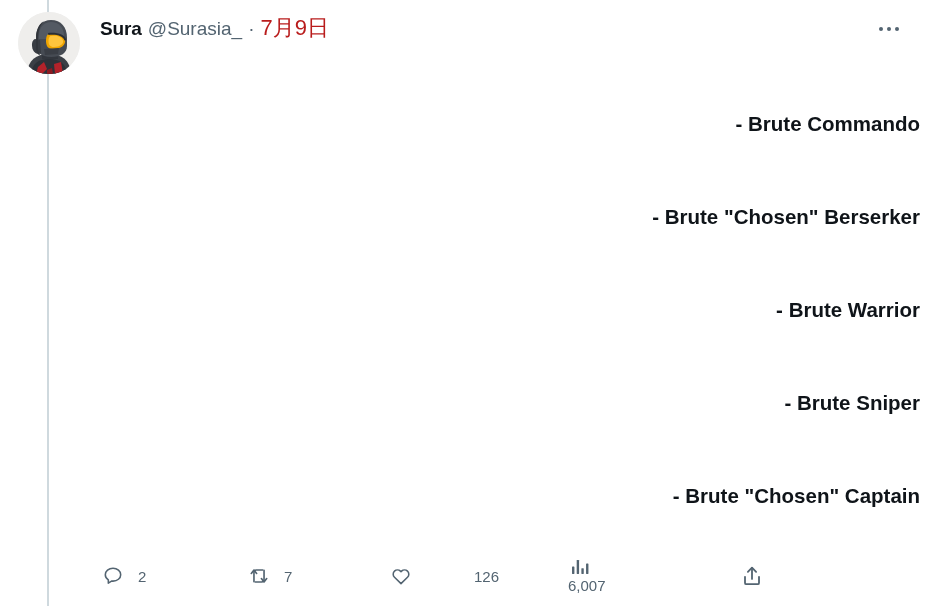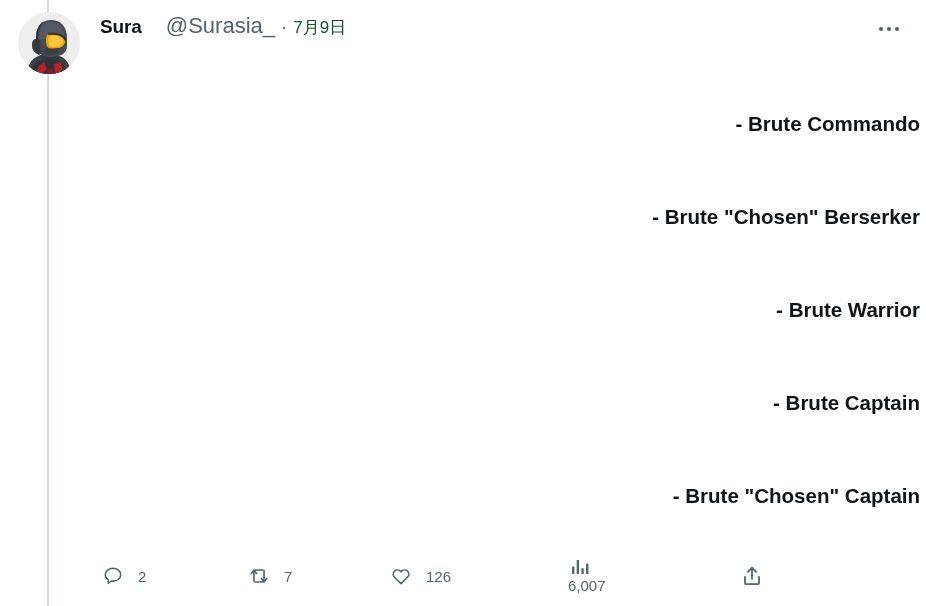--- a/index.html
+++ b/index.html
@@ -80,33 +80,33 @@
     align-items: baseline;
     white-space: nowrap;
   }
   .display-name {
     font-size: 19px;
     font-weight: bold;
     color: #0f1419;
     letter-spacing: -0.1px;
   }
   .handle {
-    font-size: 22px;
+    font-size: 19px;
     color: #536471;
-    margin-left: 24px;
+    margin-left: 6px;
     font-weight: normal;
   }
   .sep-dot {
     font-size: 19px;
     color: #536471;
     margin: 0 6px;
   }
   .timestamp {
-    font-size: 17px;
-    color: #14532d;
+    font-size: 22px;
+    color: #b91c1c;
   }
 
   .more-button {
     position: absolute;
     left: 768px;
     top: 8px;
     width: 42px;
     height: 42px;
     border-radius: 50%;
     display: flex;
@@ -167,21 +167,21 @@
     flex: 0 0 auto;
   }
   .action .count {
     font-size: 15px;
     color: #536471;
     margin-left: 14px;
     line-height: 1;
   }
   .action-reply   { left: 2px;   }
   .action-retweet { left: 148px; }
-  .action-like    { left: 290px; }
+  .action-like    { left: 290px; gap: 48px; }
   .action-views   { left: 454px; flex-direction: column; }
   .action-share   { left: 640px; }
 
   .action-share .icon { width: 24px; height: 24px; }
 </style>
 </head>
 <body>
 
 <div class="tweet">
 
@@ -234,21 +234,21 @@
         <i></i>
           <i></i>
           <i></i>
       </span>
     </div>
 
     <div class="tweet-text">
       <div class="line">- Brute Commando</div>
       <div class="line">- Brute "Chosen" Berserker</div>
       <div class="line">- Brute Warrior</div>
-      <div class="line">- Brute Captain</div>
+      <div class="line">- Brute Sniper</div>
       <div class="line">- Brute "Chosen" Captain</div>
       
       
       
       
       
       
       
       
       

